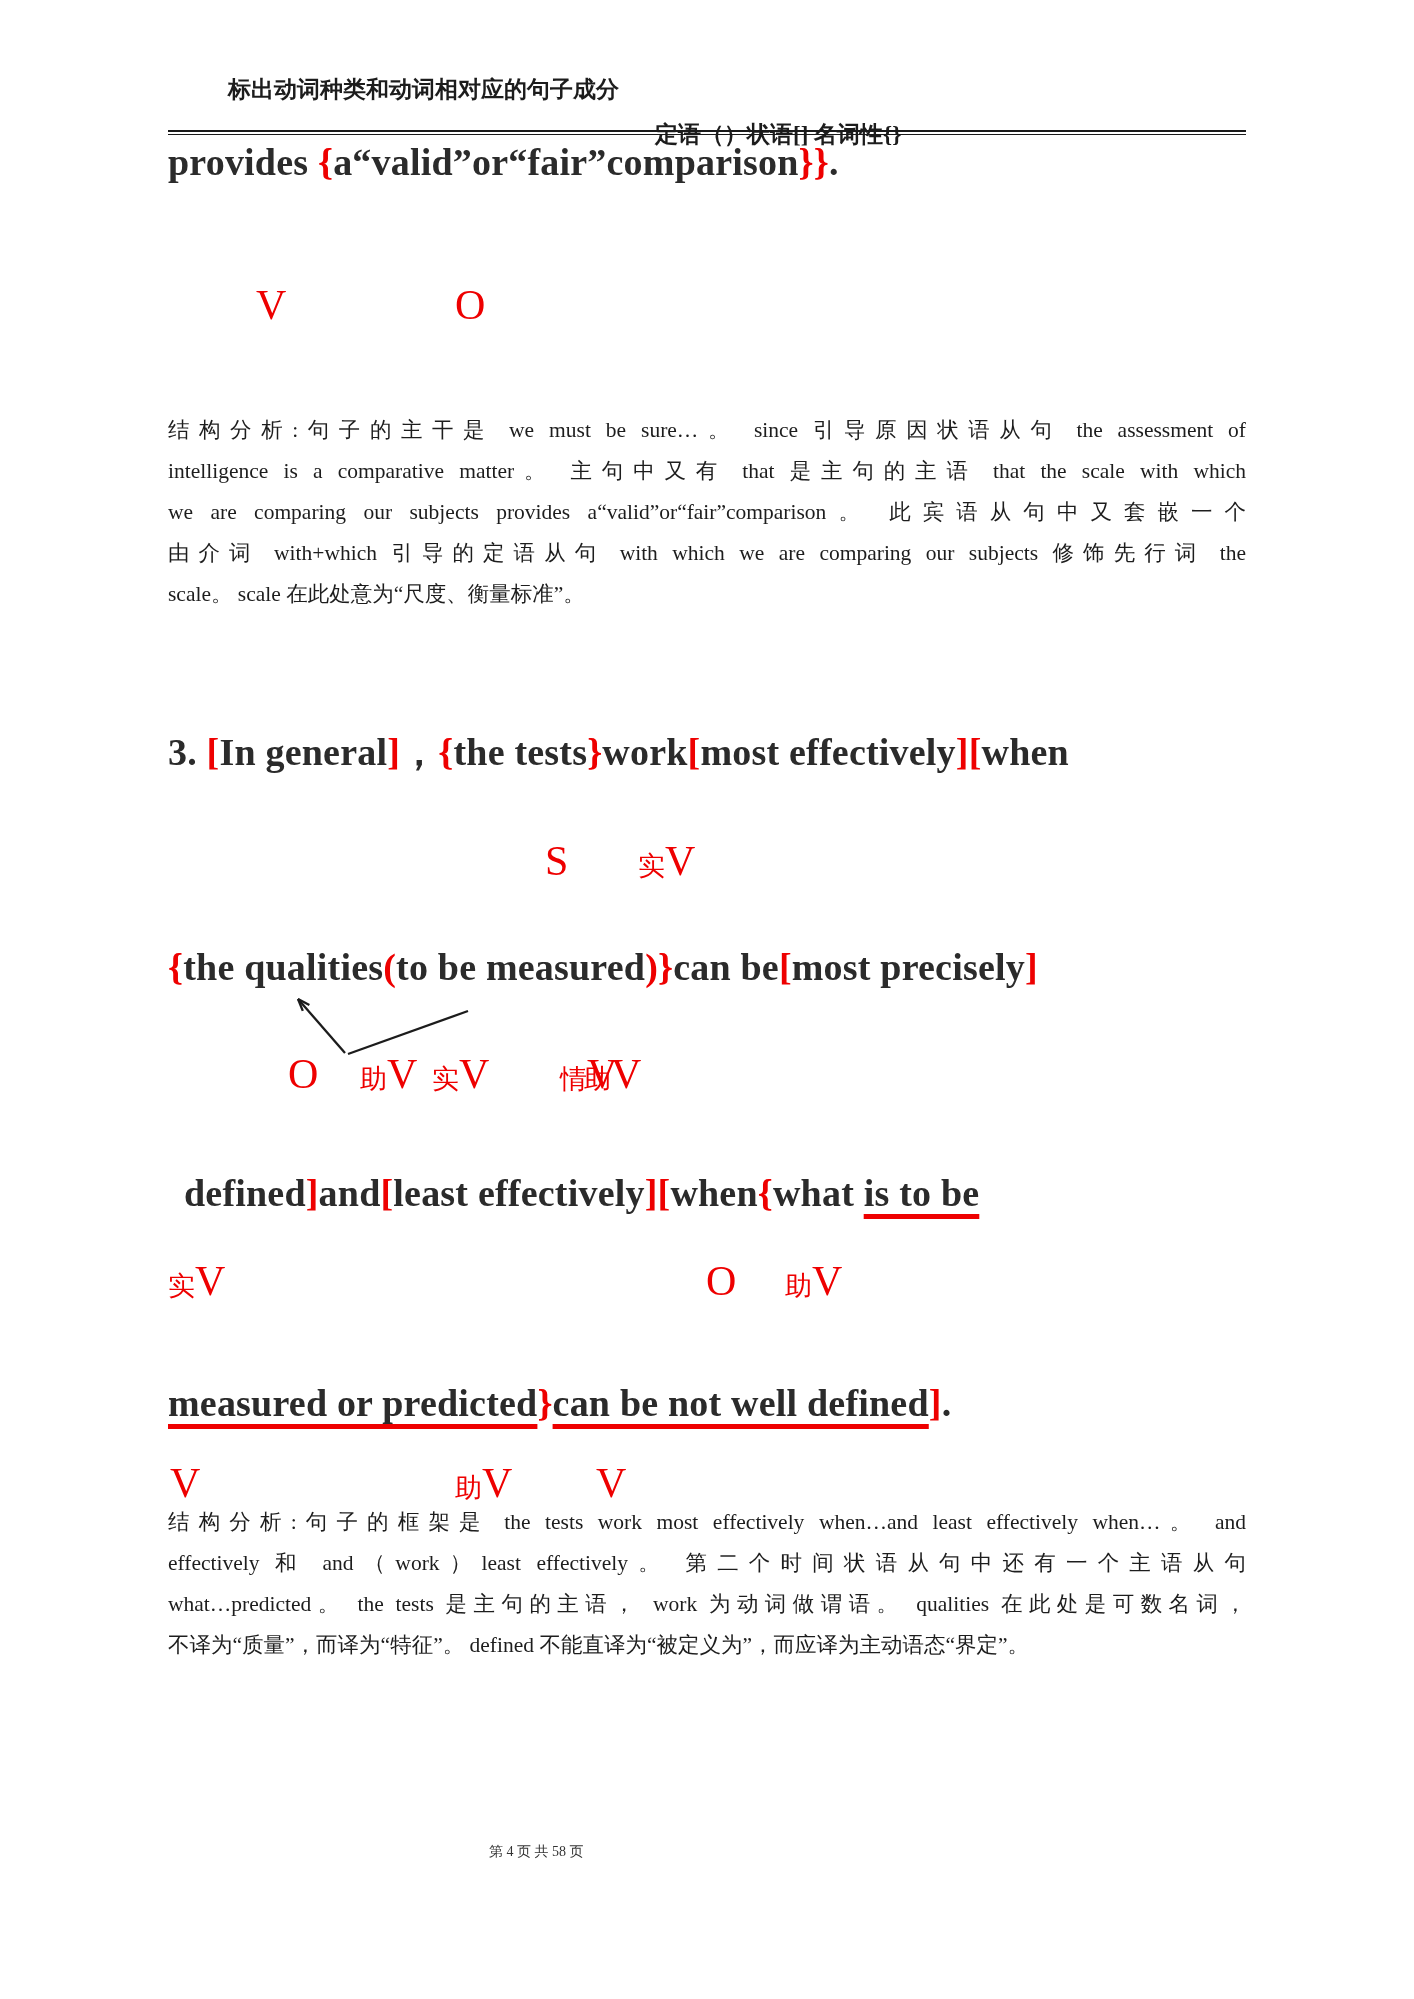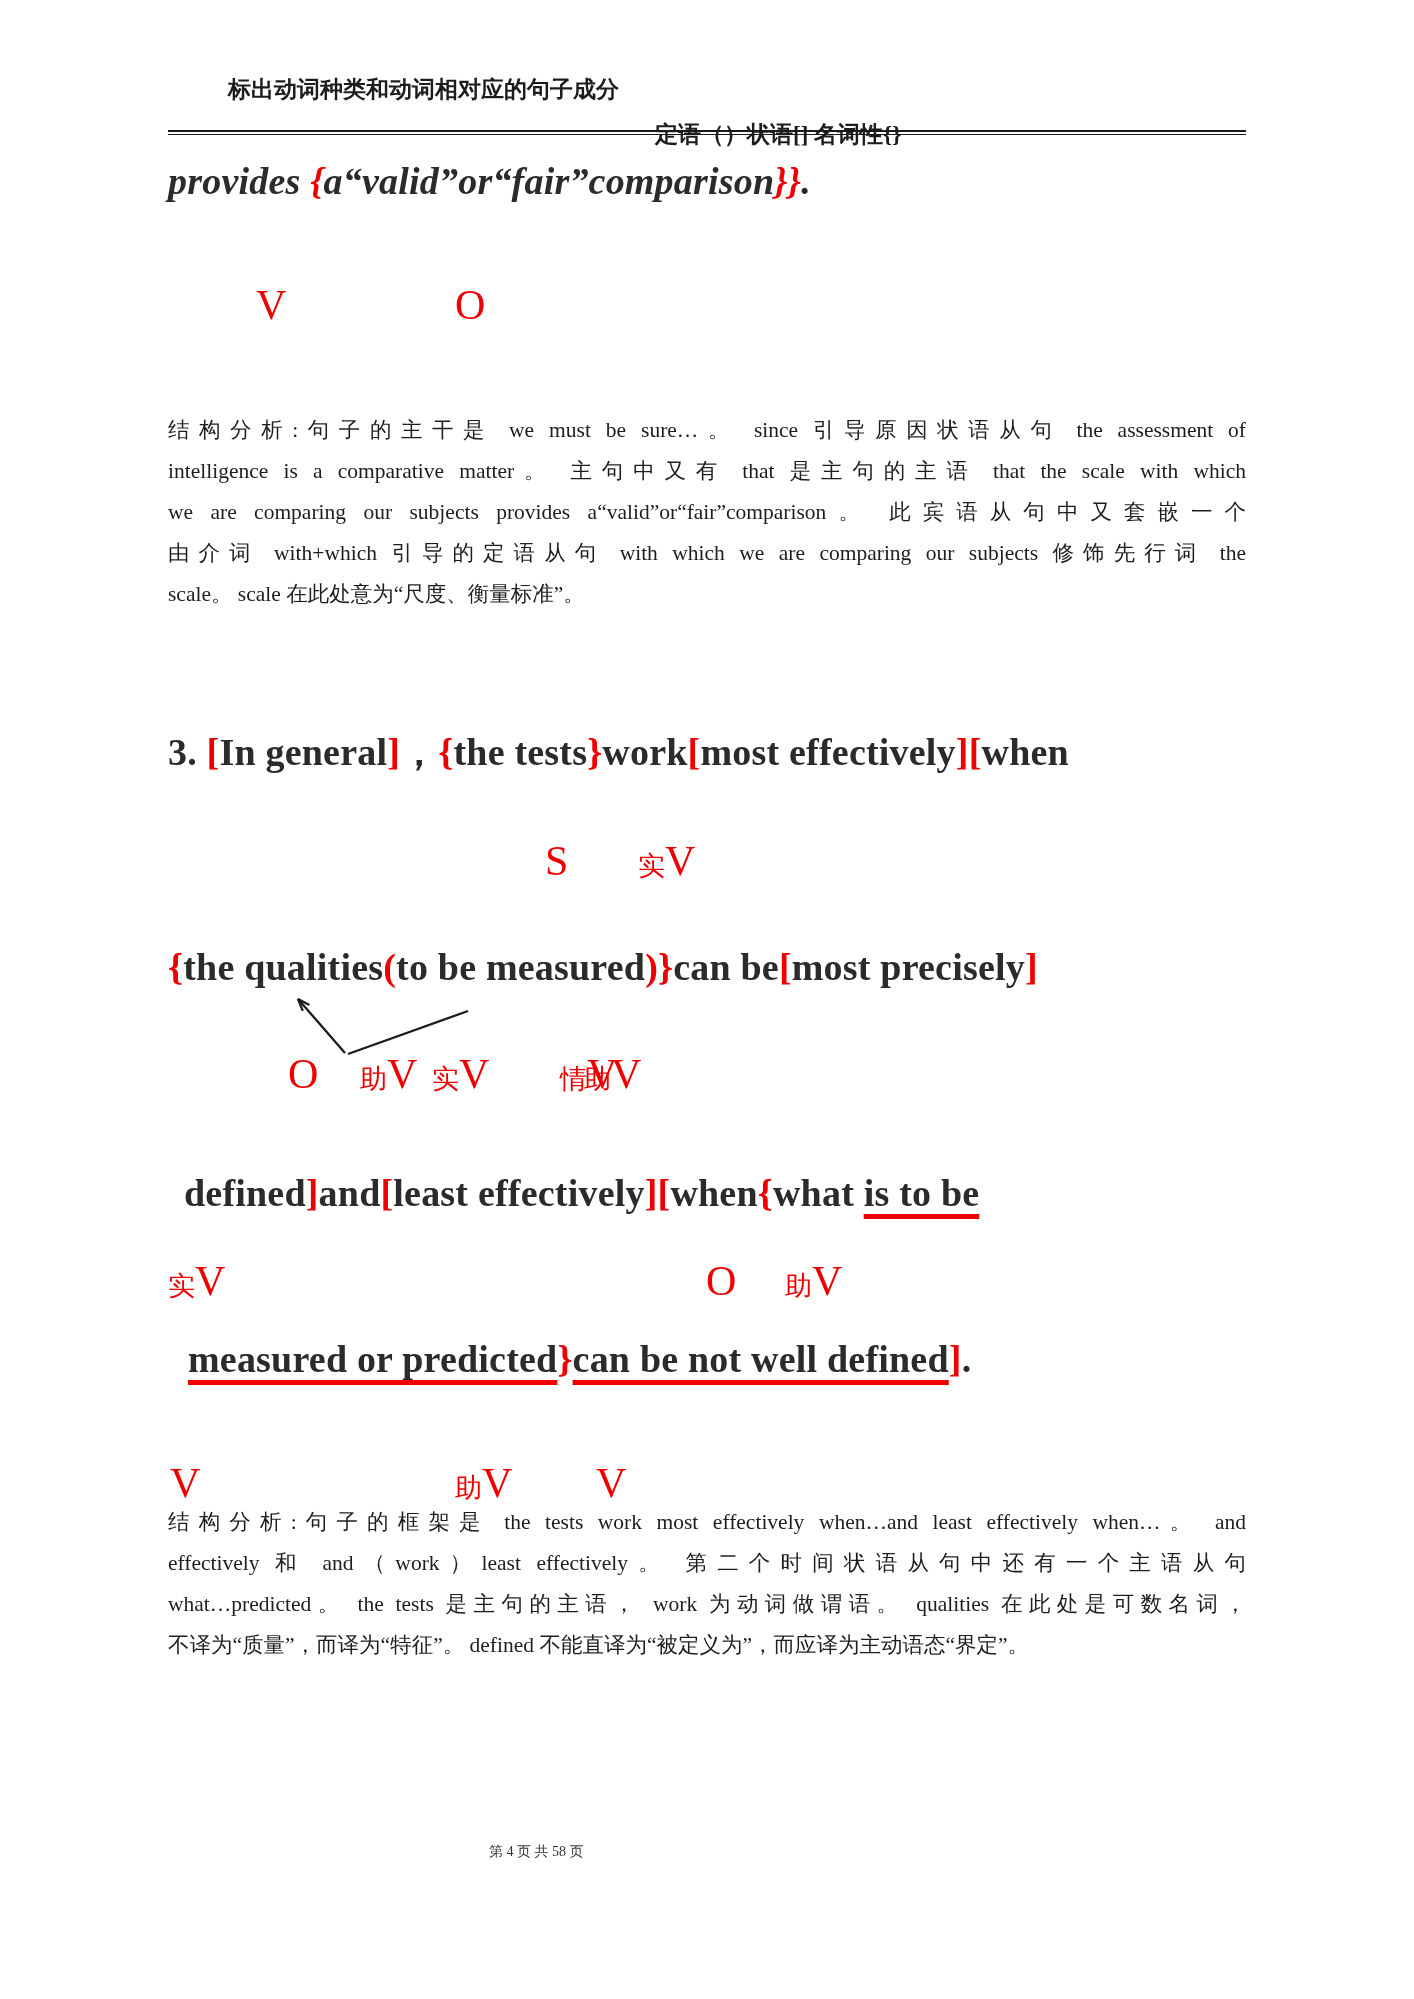--- a/index.html
+++ b/index.html
@@ -36,21 +36,21 @@
   .footer{left:489px;top:1843px;font-size:14px;color:#333;}
   :root{--red:#ee0000;}
 </style>
 </head>
 <body>
 
 <div class="abs hdr hdr-left">标出动词种类和动词相对应的句子成分</div>
 <div class="abs hdr hdr-right">定语（）状语[] 名词性{}</div>
 <div class="abs hdr-rule"></div>
 
-<div class="abs sentence" style="top:158px;font-style:italic;"><span class="seg-k">provides </span><span class="seg-r">{</span><span class="seg-k">a“valid”or“fair”comparison</span><span class="seg-r">}}</span><span class="seg-k">.</span></div>
+<div class="abs sentence" style="top:139px;"><span class="seg-k">provides </span><span class="seg-r">{</span><span class="seg-k">a“valid”or“fair”comparison</span><span class="seg-r">}}</span><span class="seg-k">.</span></div>
 <div class="abs label-row" style="top:284px;">
     <span class="label-item" style="left: 256px;"><span class="label-v">V</span></span>
     <span class="label-item" style="left: 455px;"><span class="label-v">O</span></span>
   </div>
 
 <div class="abs para" style="top:410px;">
     <div class="para-line">结构分析:句子的主干是 we must be sure…。 since 引导原因状语从句 the assessment of</div>
     <div class="para-line">intelligence is a comparative matter。 主句中又有 that 是主句的主语 that the scale with which</div>
     <div class="para-line">we are comparing our subjects provides a“valid”or“fair”comparison。 此宾语从句中又套嵌一个</div>
     <div class="para-line">由介词 with+which 引导的定语从句 with which we are comparing our subjects 修饰先行词 the</div>
@@ -80,21 +80,21 @@
     <span class="label-item" style="left: 584px;"><span class="label-cn">助</span><span class="label-v">V</span></span>
   </div>
 
 <div class="abs sentence" style="top:1170px;margin-left:16px;"><span class="seg-k">defined</span><span class="seg-r">]</span><span class="seg-k">and</span><span class="seg-r">[</span><span class="seg-k">least effectively</span><span class="seg-r">][</span><span class="seg-k">when</span><span class="seg-r">{</span><span class="seg-k">what </span><span class="seg-u">is to be</span></div>
 <div class="abs label-row" style="top:1260px;">
     <span class="label-item" style="left: 168px;"><span class="label-cn">实</span><span class="label-v">V</span></span>
     <span class="label-item" style="left: 706px;"><span class="label-v">O</span></span>
     <span class="label-item" style="left: 785px;"><span class="label-cn">助</span><span class="label-v">V</span></span>
   </div>
 
-<div class="abs sentence" style="top:1336px;margin-left:20px;"><span class="seg-u">measured or predicted</span><span class="seg-r">}</span><span class="seg-u">can be not well defined</span><span class="seg-r">]</span><span class="seg-k">.</span></div>
+<div class="abs sentence" style="top:1380px;"><span class="seg-u">measured or predicted</span><span class="seg-r">}</span><span class="seg-u">can be not well defined</span><span class="seg-r">]</span><span class="seg-k">.</span></div>
 <div class="abs label-row" style="top:1462px;">
     <span class="label-item" style="left: 170px;"><span class="label-v">V</span></span>
     <span class="label-item" style="left: 455px;"><span class="label-cn">助</span><span class="label-v">V</span></span>
     <span class="label-item" style="left: 596px;"><span class="label-v">V</span></span>
   </div>
 
 <div class="abs para" style="top:1502px;">
     <div class="para-line">结构分析:句子的框架是 the tests work most effectively when…and least effectively when…。 and</div>
     <div class="para-line">effectively 和 and（work）least effectively。 第二个时间状语从句中还有一个主语从句</div>
     <div class="para-line">what…predicted。 the tests 是主句的主语， work 为动词做谓语。 qualities 在此处是可数名词，</div>

